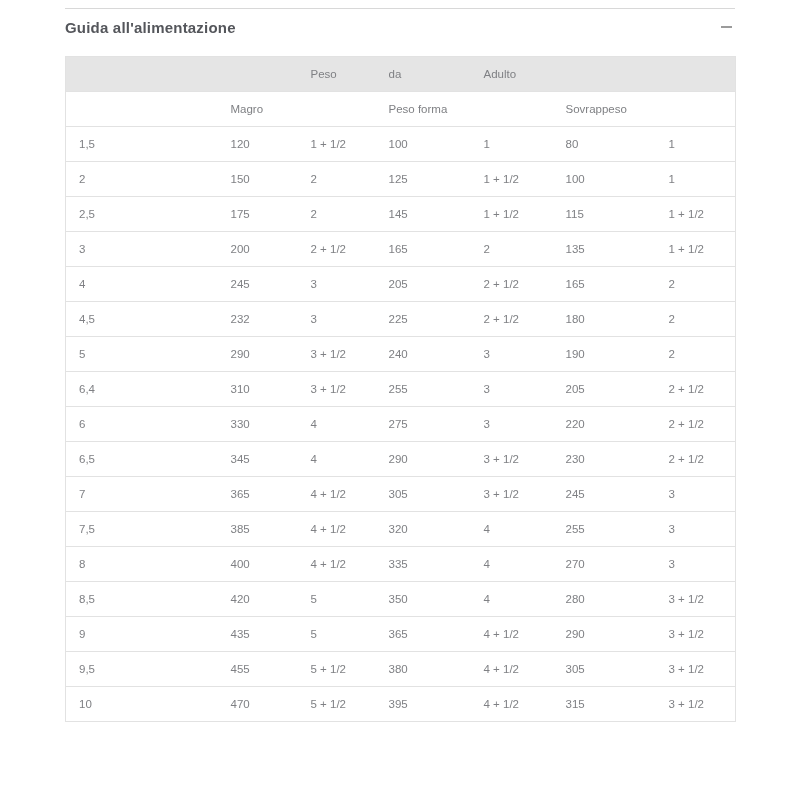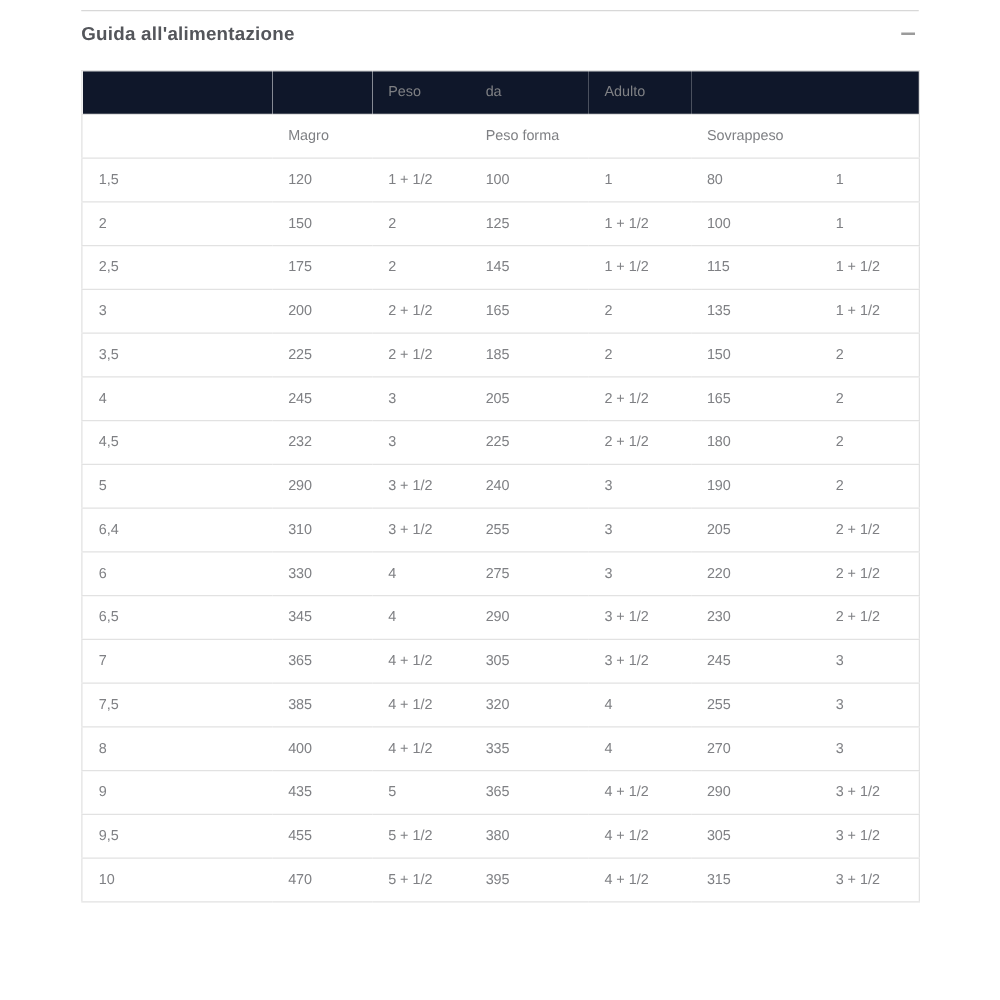--- a/index.html
+++ b/index.html
@@ -57,21 +57,21 @@
   }
   table.feeding-table td {
     padding: 0 4px 0 13px;
     text-align: left;
     vertical-align: middle;
     font-weight: normal;
     white-space: nowrap;
     overflow: hidden;
   }
   table.feeding-table tr.band-row {
-    background: #0f172a;
+    background: #e5e5e5;
   }
   
   col.c1 { width: 152px; }
   col.c2 { width: 80px; }
   col.c3 { width: 78px; }
   col.c4 { width: 95px; }
   col.c5 { width: 82px; }
   col.c6 { width: 103px; }
   col.c7 { width: 80px; }
 </style>
@@ -146,29 +146,20 @@
             <tr>
               <td>3</td>
               <td>200</td>
               <td>2 + 1/2</td>
               <td>165</td>
               <td>2</td>
               <td>135</td>
               <td>1 + 1/2</td>
             </tr>
             <tr>
-              <td>3,5</td>
-              <td>225</td>
-              <td>2 + 1/2</td>
-              <td>185</td>
-              <td>2</td>
-              <td>150</td>
-              <td>2</td>
-            </tr>
-            <tr>
               <td>4</td>
               <td>245</td>
               <td>3</td>
               <td>205</td>
               <td>2 + 1/2</td>
               <td>165</td>
               <td>2</td>
             </tr>
             <tr>
               <td>4,5</td>
@@ -234,20 +225,29 @@
               <td>3</td>
             </tr>
             <tr>
               <td>8</td>
               <td>400</td>
               <td>4 + 1/2</td>
               <td>335</td>
               <td>4</td>
               <td>270</td>
               <td>3</td>
+            </tr>
+            <tr>
+              <td>8,5</td>
+              <td>420</td>
+              <td>5</td>
+              <td>350</td>
+              <td>4</td>
+              <td>280</td>
+              <td>3 + 1/2</td>
             </tr>
             <tr>
               <td>9</td>
               <td>435</td>
               <td>5</td>
               <td>365</td>
               <td>4 + 1/2</td>
               <td>290</td>
               <td>3 + 1/2</td>
             </tr>

